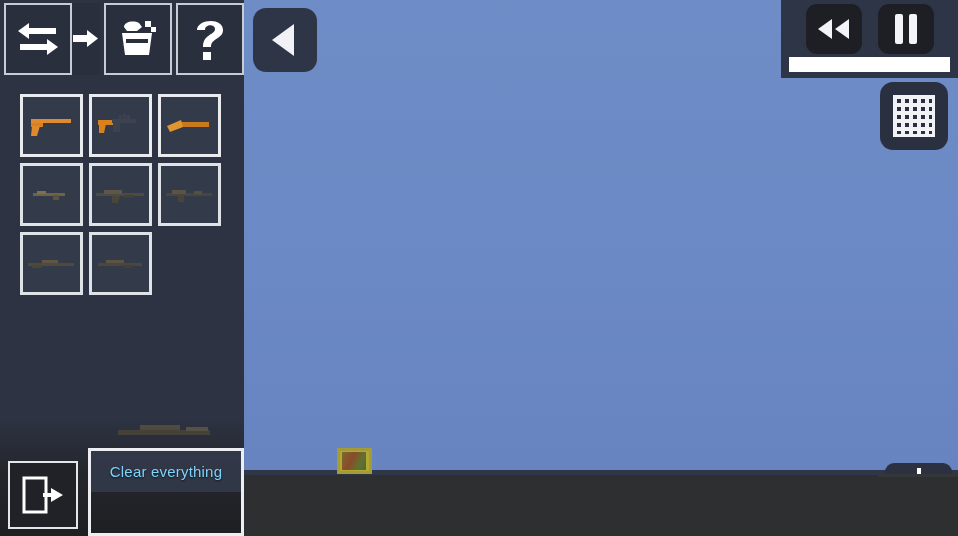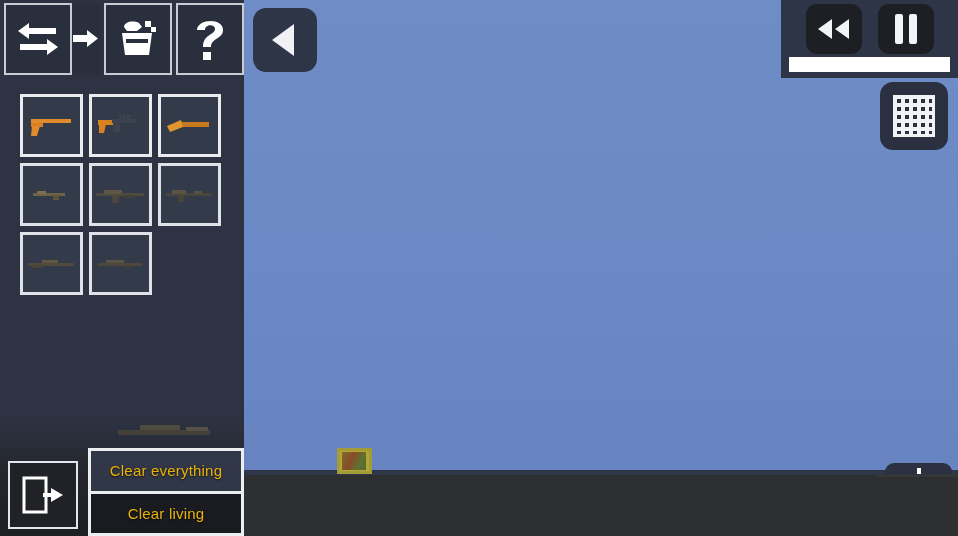--- a/index.html
+++ b/index.html
@@ -104,21 +104,21 @@
   .clear-stack {
     position:absolute; left:88px; top:448px; width:156px; height:88px;
     border:3px solid #eceef1;
     background:transparent;
     display:flex; flex-direction:column; justify-content:space-between;
     padding:0;
   }
   .clear-btn {
     height:41px; width:100%;
     display:flex; align-items:center; justify-content:center;
-    color:#eab308; font-size:15px; letter-spacing:.2px;
+    color:#7dd3fc; font-size:15px; letter-spacing:.2px;
     cursor:pointer; text-shadow:0 1px 2px rgba(0,0,0,.7);
   }
   .clear-btn.top { background:rgba(52,60,78,.78); }
   .clear-btn.bottom { background:rgba(26,27,31,.92); border-top:3px solid #eceef1; height:44px; }
 
   
   .back-btn {
     position:absolute; left:253px; top:8px; width:64px; height:64px;
     border-radius:13px; background:#2e3547;
     display:flex; align-items:center; justify-content:center;
@@ -314,21 +314,20 @@
     <div class="exit-btn">
       <svg width="44" height="40" viewBox="0 0 44 40">
         <rect x="3" y="3" width="22" height="34" fill="none" stroke="#ffffff" stroke-width="3"></rect>
         <rect x="22" y="18" width="12" height="4" fill="#ffffff"></rect>
         <polygon points="30,13 42,20 30,27" fill="#ffffff"></polygon>
       </svg>
     </div>
 
     <div class="clear-stack">
       <div class="clear-btn top">Clear everything</div>
-      <div class="clear-btn bottom">Clear living</div>
     </div>
   </div>
 
   <div class="back-btn">
     <svg width="34" height="36" viewBox="0 0 34 36">
       <polygon points="26,2 26,34 4,18" fill="#f0f2f6"></polygon>
     </svg>
   </div>
 
   <div class="tr-panel">

